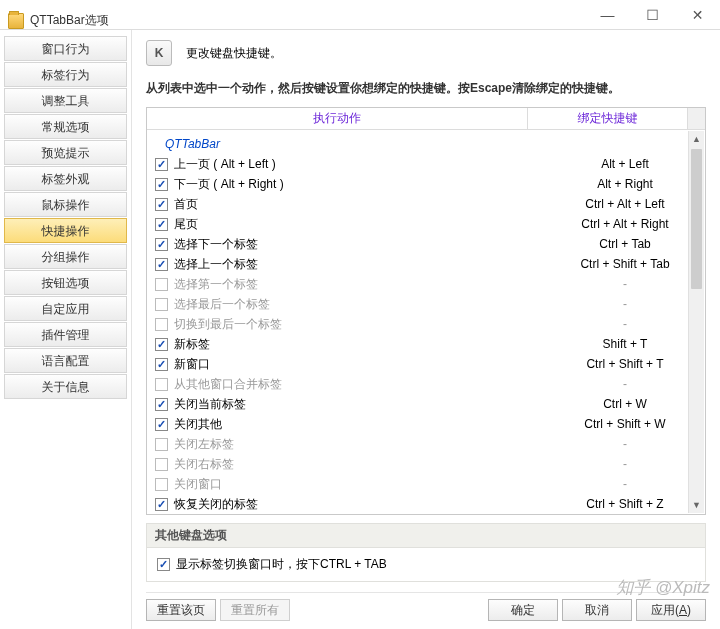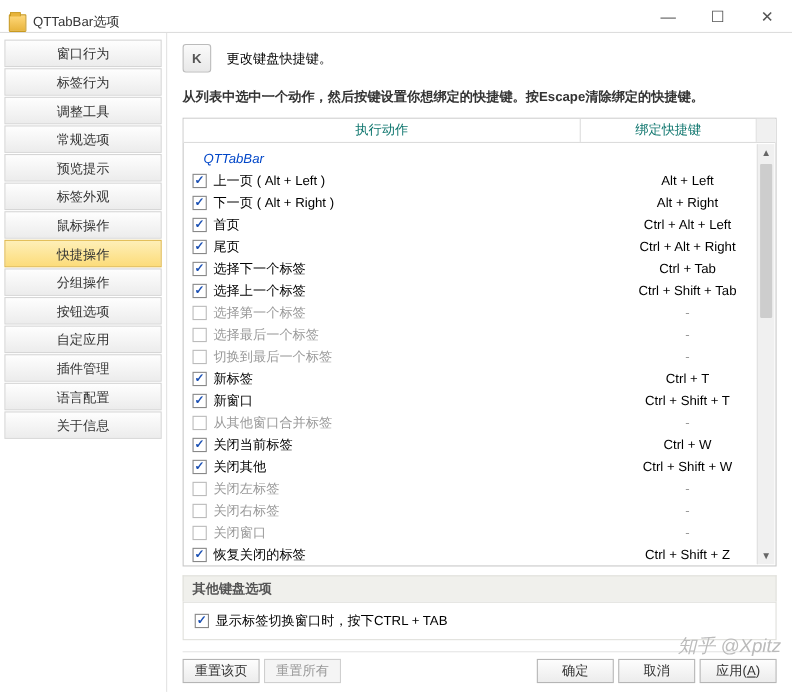--- a/index.html
+++ b/index.html
@@ -4,30 +4,30 @@
 <style>
   * { box-sizing: border-box; margin: 0; padding: 0; font-family: "Microsoft YaHei", "Segoe UI", sans-serif; font-size: 12px; }
   body { background: #fff; width: 720px; height: 629px; overflow: hidden; }
   .titlebar { height: 30px; background: #fff; display: flex; align-items: flex-end; padding-left: 8px; border-bottom: 1px solid #ddd; }
   .titlebar .icon { width: 16px; height: 16px; background: linear-gradient(#ffd87a,#e8b43c); border: 1px solid #c99a20; border-radius: 1px; margin-right: 6px; position:relative; }
   .titlebar .icon::before { content:""; position:absolute; top:-3px; left:0; width:8px; height:3px; background:#e8b43c; border:1px solid #c99a20; border-bottom:none; border-radius:1px 1px 0 0;}
   .titlebar .title { flex: 1; color: #333; }
   .titlebar .winbtns { display: flex; }
   .titlebar .winbtn { width: 45px; height: 29px; display: flex; align-items: center; justify-content: center; color: #555; font-size: 14px; }
   .main { display: flex; height: calc(100% - 30px); }
-  .sidebar { width: 152px; background: #fff; border-right: 1px solid #e3e3e3; padding: 6px 4px 0 4px; }
+  .sidebar { width: 132px; background: #fff; border-right: 1px solid #e3e3e3; padding: 6px 4px 0 4px; }
   .side-item { height: 25px; line-height: 25px; text-align: center; background: linear-gradient(#fefefe,#ececec); border: 1px solid #d6d6d6; margin-bottom: 1px; color: #333; cursor: pointer; }
   .side-item.active { background: linear-gradient(#feefb8,#fcdc7a); border: 1px solid #e0b84a; }
   .content { flex: 1; padding: 10px 14px 0 14px; display: flex; flex-direction: column; position: relative; }
   .header-row { display: flex; align-items: center; margin-bottom: 14px; }
   .kbox { width: 26px; height: 26px; border: 1px solid #bbb; background: linear-gradient(#fafafa,#e8e8e8); border-radius:3px; display:flex; align-items:center; justify-content:center; font-weight:bold; color:#555; margin-right: 14px; }
   .desc { color: #333; margin-bottom: 10px; font-weight: bold; }
   .table-wrap { border: 1px solid #c9c9c9; flex: 0 0 380px; position: relative; display:flex; flex-direction:column; }
   .thead { display: flex; background: #fff; border-bottom: 1px solid #dcdcdc; height: 22px; }
-  .th { border-right: 1px solid #dcdcdc; display:flex; align-items:center; justify-content:center; color:#0f766e; font-weight: normal; }
+  .th { border-right: 1px solid #dcdcdc; display:flex; align-items:center; justify-content:center; color:#6d28d9; font-weight: normal; }
   .th.action { flex: 1; }
   .th.key { width: 160px; }
   .th.sb { width: 17px;  background:#f0f0f0; border-right:none;}
   .tbody { flex:1; overflow:hidden; padding: 4px 0 0 0; }
   .group { color: #0046c8; padding-left: 18px; height: 20px; line-height:20px; font-style: italic; }
   .row { display: flex; height: 20px; align-items: center; padding-left: 8px; }
   .cb { width: 13px; height: 13px; border: 1px solid #888; margin-right: 6px; display:flex; align-items:center; justify-content:center; background:#fff; flex-shrink:0;}
   .cb.checked::after { content:"✓"; color:#1a4fb3; font-size:11px; font-weight:bold; line-height:1; }
   .cb.disabled { border-color:#bbb; }
   .action-txt { flex: 1; }
@@ -135,21 +135,21 @@
             <div class="key-txt dash">-</div>
           </div>
           <div class="row disabled">
             <div class="cb disabled"></div>
             <div class="action-txt">切换到最后一个标签</div>
             <div class="key-txt dash">-</div>
           </div>
           <div class="row">
             <div class="cb checked"></div>
             <div class="action-txt">新标签</div>
-            <div class="key-txt">Ctrl + T</div>
+            <div class="key-txt">Shift + T</div>
           </div>
           <div class="row">
             <div class="cb checked"></div>
             <div class="action-txt">新窗口</div>
             <div class="key-txt">Ctrl + Shift + T</div>
           </div>
           <div class="row disabled">
             <div class="cb disabled"></div>
             <div class="action-txt">从其他窗口合并标签</div>
             <div class="key-txt dash">-</div>

